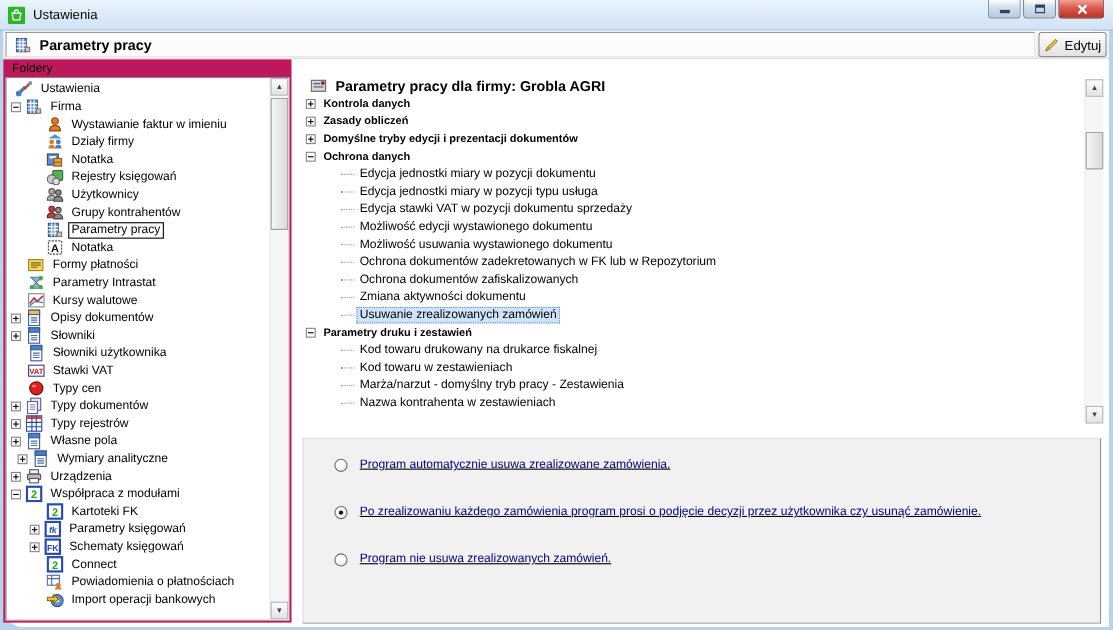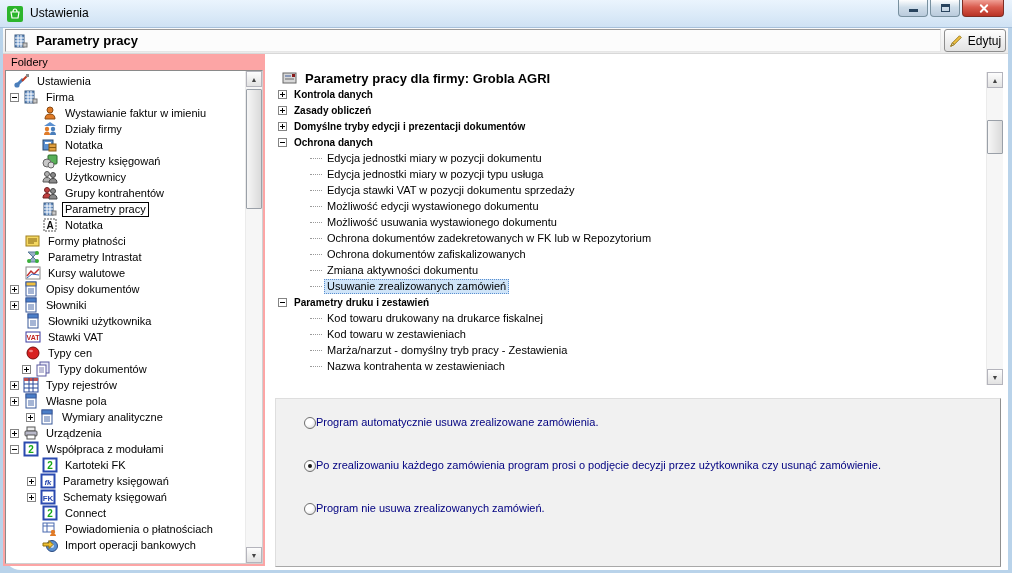--- a/index.html
+++ b/index.html
@@ -28,21 +28,21 @@
     background:linear-gradient(#fbfbfb,#ebebeb);border-bottom:1px solid #d8d8d8;}
   .doc-title{position:absolute;left:2px;top:1px;width:936px;height:23px;background:#fcfcfc;
     border:1px solid #9a9a9a;border-right-color:#e6e6e6;border-bottom-color:#e6e6e6;
     display:flex;align-items:center;gap:7px;padding-left:7px;font-weight:bold;font-size:13px;}
   .edit-btn{position:absolute;right:2px;top:1px;width:62px;height:23px;
     background:linear-gradient(#fefefe,#e2e2e2);border:1px solid #8e8e8e;border-radius:3px;
     display:flex;align-items:center;justify-content:center;gap:5px;font-size:12px;cursor:pointer;}
   .ic16{width:16px;height:16px;display:inline-block;flex:0 0 auto;}
   .ic14{width:14px;height:14px;display:inline-block;flex:0 0 auto;}
   
-  .left-panel{position:absolute;left:0;top:26px;width:262px;bottom:4px;background:#fca5a5;}
+  .left-panel{position:absolute;left:0;top:26px;width:262px;bottom:4px;background:#be185d;}
   .folders-caption{position:absolute;left:8px;top:2px;font-size:11px;}
   .tree-box{position:absolute;left:2px;top:16px;right:2px;bottom:2px;background:#fff;
     border:1px solid #8a8a8a;border-bottom-color:#d0d0d0;border-right-color:#d0d0d0;overflow:hidden;}
   .ltree{position:absolute;left:0;top:0;right:17px;bottom:0;padding-top:2px;overflow:hidden;}
   
   .sb{position:absolute;width:17px;background:#f6f6f6;border-left:1px solid #ebebeb;}
   .sb .sbtn{position:absolute;left:0;right:0;height:16px;
     background:linear-gradient(#fdfdfd,#e2e2e2);border:1px solid #b4b4bc;
     display:flex;align-items:center;justify-content:center;font-size:7px;color:#444;cursor:pointer;}
   .sb .up{top:0;} .sb .dn{bottom:0;}
@@ -67,21 +67,21 @@
   .exp::before{content:'';position:absolute;left:1px;right:1px;top:3px;height:1px;background:#000;}
   .exp.plus::after{content:'';position:absolute;top:1px;bottom:1px;left:3px;width:1px;background:#000;}
   .expsp{width:15px;flex:0 0 auto;display:inline-block;}
   .ticon{width:16px;height:16px;margin-right:4px;flex:0 0 auto;}
   .ticon svg{width:16px;height:16px;display:block;}
   .stub{width:12px;border-top:1px dotted #9a9a9a;margin-right:2px;flex:0 0 auto;}
   
   .options{position:absolute;left:5px;right:7px;top:344px;height:169px;background:#f1f1f1;
     border:1px solid #dedede;border-right-color:#8f8f8f;border-bottom-color:#a8a8a8;
     padding:17px 10px 0 28px;}
-  .rrow{display:flex;align-items:flex-end;margin-bottom:30px;cursor:pointer;}
+  .rrow{display:flex;align-items:flex-end;gap:11px;margin-bottom:30px;cursor:pointer;text-decoration:underline;}
   .radio{width:12px;height:12px;border-radius:50%;border:1px solid #707070;flex:0 0 auto;
     background:radial-gradient(circle at 35% 30%,#ffffff 40%,#d6d6d6);position:relative;margin-top:0;}
   .radio.on::after{content:'';position:absolute;left:3px;top:3px;width:4px;height:4px;border-radius:50%;background:#1a1a1a;}
   .rlabel{color:#000080;font-size:11px;line-height:13px;}
 </style>
 </head>
 <body>
 
 <div id="window">
   <div class="titlebar">
@@ -345,21 +345,21 @@
             <div class="trow" style="padding-left:4px">
               <span class="expsp"></span>
               <span class="ticon">
                 <svg viewBox="0 0 16 16">
                   <circle cx="8" cy="8" r="6" fill="#d82020" stroke="#7a0a0a"></circle>
                   <ellipse cx="6" cy="6" rx="2" ry="1.3" fill="#f08080"></ellipse>
                 </svg>
               </span>
               <span class="tlabel">Typy cen</span>
             </div>
-            <div class="trow" style="padding-left:16px">
+            <div class="trow" style="padding-left:4px">
               <span class="exp plus"></span>
               <span class="ticon">
                 <svg viewBox="0 0 16 16">
                   <rect x="5" y="1" width="9" height="11" fill="#e8e8f8" stroke="#5a5aa0"></rect>
                   <rect x="2" y="4" width="9" height="11" fill="#fff" stroke="#5a5aa0"></rect>
                   <line x1="4" y1="7" x2="9" y2="7" stroke="#7a7ab0"></line>
                   <line x1="4" y1="9" x2="9" y2="9" stroke="#7a7ab0"></line>
                   <line x1="4" y1="11" x2="9" y2="11" stroke="#7a7ab0"></line>
                 </svg>
               </span>
@@ -387,21 +387,21 @@
                 <svg viewBox="0 0 16 16">
                   <rect x="3" y="1" width="10" height="14" fill="#fff" stroke="#3a5a9a"></rect>
                   <rect x="3" y="1" width="10" height="4" fill="#4a7ec8" stroke="#3a5a9a"></rect>
                   <line x1="5" y1="8" x2="11" y2="8" stroke="#4a6aaa"></line>
                   <line x1="5" y1="10" x2="11" y2="10" stroke="#4a6aaa"></line>
                   <line x1="5" y1="12" x2="11" y2="12" stroke="#4a6aaa"></line>
                 </svg>
               </span>
               <span class="tlabel">Własne pola</span>
             </div>
-            <div class="trow" style="padding-left:20px">
+            <div class="trow" style="padding-left:10px">
               <span class="exp plus"></span>
               <span class="ticon">
                 <svg viewBox="0 0 16 16">
                   <rect x="3" y="1" width="10" height="14" fill="#fff" stroke="#3a5a9a"></rect>
                   <rect x="3" y="1" width="10" height="4" fill="#4a7ec8" stroke="#3a5a9a"></rect>
                   <line x1="5" y1="8" x2="11" y2="8" stroke="#4a6aaa"></line>
                   <line x1="5" y1="10" x2="11" y2="10" stroke="#4a6aaa"></line>
                   <line x1="5" y1="12" x2="11" y2="12" stroke="#4a6aaa"></line>
                 </svg>
               </span>

